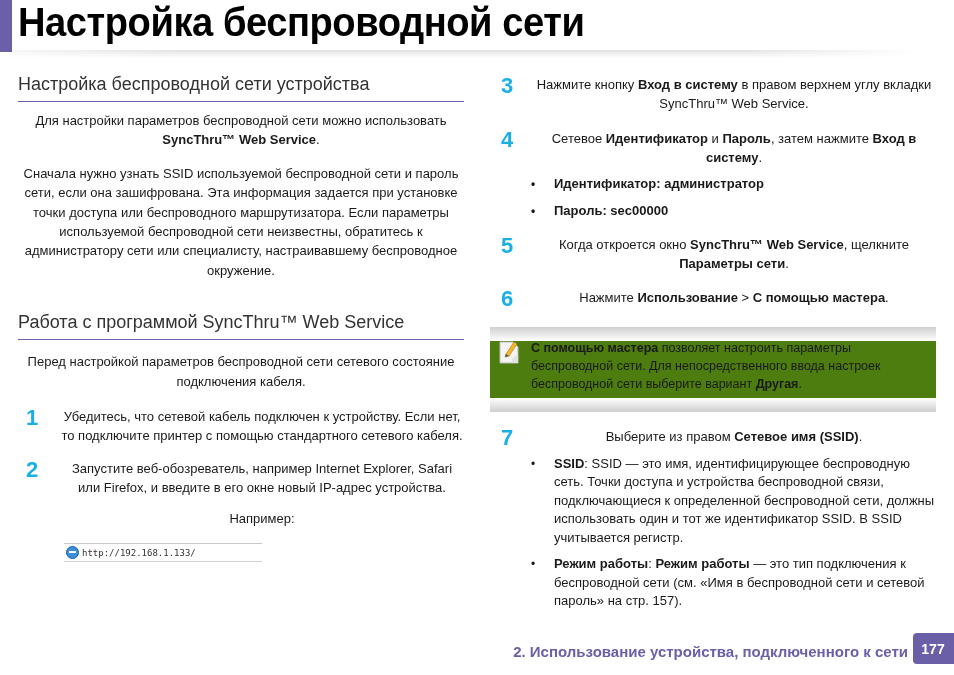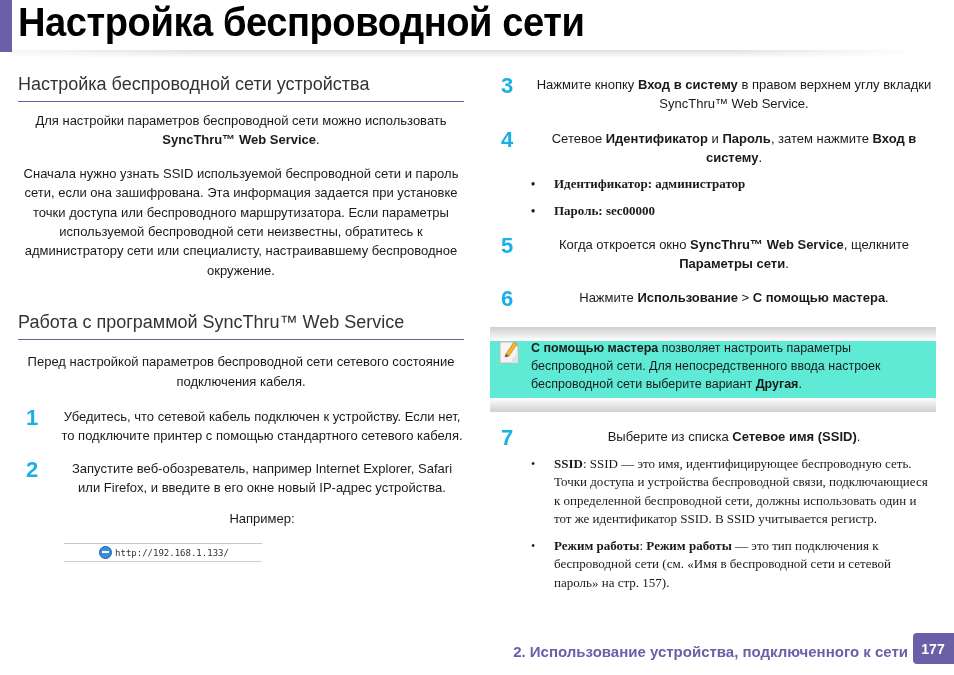--- a/index.html
+++ b/index.html
@@ -17,28 +17,28 @@
   h2.section { margin:0; font-size:18px; font-weight:normal; color:#333; padding-bottom:6px;
                border-bottom:1px solid #6b5fa8; }
   p.body { margin:0; font-size:13px; line-height:19.4px;text-align:center; }
   b { font-weight:bold; }
   .step { position:relative; padding-left:42px; }
   .step-num { position:absolute; left:0; top:-2px; width:28px; font-size:22px; font-weight:bold;
               color:#1ab0e6; text-align:center; line-height:24px; }
   .step-right { padding-left:34px; }
   .step-right .step-num { left:0; width:20px; }
   ul.bullets { list-style:none; margin:0; padding:0; }
-  ul.bullets li { position:relative; padding-left:23px; font-size:13px; line-height:18.5px;font-family:Liberation Serif, serif; }
+  ul.bullets li { position:relative; padding-left:23px; font-size:13px; line-height:18.5px; }
   ul.bullets li::before { content:"•"; position:absolute; left:0; top:0; font-size:12px; }
   .url-bar { width:198px; height:17px; border-top:1px solid #c8c8c8; border-bottom:1px solid #d0d0d0;
-             display:flex; align-items:center; font-family:"DejaVu Sans Mono", monospace; font-size:9px; color:#333;justify-content:center; }
+             display:flex; align-items:center; font-family:"DejaVu Sans Mono", monospace; font-size:9px; color:#333; }
   .ie-icon { width:11px; height:11px; border-radius:50%; background:#3a8fd8; border:1px solid #1b5ea3;
              margin:0 3px 0 2px; position:relative; }
   .ie-icon::after { content:""; position:absolute; left:2px; top:4px; width:7px; height:2px; background:#fff; }
-  .note { position:absolute; left:490px; top:327px; width:446px; height:85px; background:#5eead4; }
+  .note { position:absolute; left:490px; top:327px; width:446px; height:85px; background:#4d7c0f; }
   .note-top { position:absolute; left:0; top:0; width:100%; height:14px;
               background:linear-gradient(to bottom, #cfcfcf, #ffffff); }
   .note-bottom { position:absolute; left:0; bottom:0; width:100%; height:14px;
                  background:linear-gradient(to top, #cfcfcf, #ffffff); }
   .note-icon { position:absolute; left:8px; top:12px; width:22px; height:26px; }
   .note-text { position:absolute; left:41px; top:12px; width:400px; font-size:12.5px; line-height:18px; }
   .footer { position:absolute; right:46px; top:643px; font-size:15px; font-weight:bold; color:#6b5fa8; }
   .page-badge { position:absolute; left:913px; top:633px; width:42px; height:31px; background:#6b5fa8;
                 border-radius:4px 0 0 4px; color:#fff; font-size:14px; font-weight:bold;
                 display:flex; align-items:center; justify-content:center; padding-right:2px; box-sizing:border-box; }
@@ -108,21 +108,21 @@
     <path d="M14 20 L20 14 V24 H14 Z" fill="#e2e2e2"></path>
     <path d="M8 15 L16 3 L19 5 L11 17 L7 18 Z" fill="#f2b533" stroke="#c98a10" stroke-width="0.8"></path>
     <path d="M7 18 L8 15 L11 17 Z" fill="#555"></path>
   </svg>
   <p class="note-text" style="margin:0;"><b>С помощью мастера</b><span> позволяет настроить параметры беспроводной сети. Для непосредственного ввода настроек беспроводной сети выберите вариант </span><b>Другая</b><span>.</span></p>
 </div>
 
 <div class="col-right" style="top:428px;">
   <div class="step step-right">
     <span class="step-num">7</span>
-    <p class="body" style="line-height:18.5px;"><span>Выберите из списка </span><b>Сетевое имя (SSID)</b><span>.</span></p>
+    <p class="body" style="line-height:18.5px;"><span>Выберите из правом </span><b>Сетевое имя (SSID)</b><span>.</span></p>
     <ul class="bullets" style="margin-top:8px;">
       <li><b>SSID</b><span>: SSID — это имя, идентифицирующее беспроводную сеть. Точки доступа и устройства беспроводной связи, подключающиеся к определенной беспроводной сети, должны использовать один и тот же идентификатор SSID. В SSID учитывается регистр.</span></li>
       <li style="margin-top:8px;"><b>Режим работы</b><span>: </span><b>Режим работы</b><span> — это тип подключения к беспроводной сети (см. «Имя в беспроводной сети и сетевой пароль» на стр. 157).</span></li>
     </ul>
   </div>
 </div>
 
 <div class="footer">2.  Использование устройства, подключенного к сети</div>
 <div class="page-badge">177</div>
 

